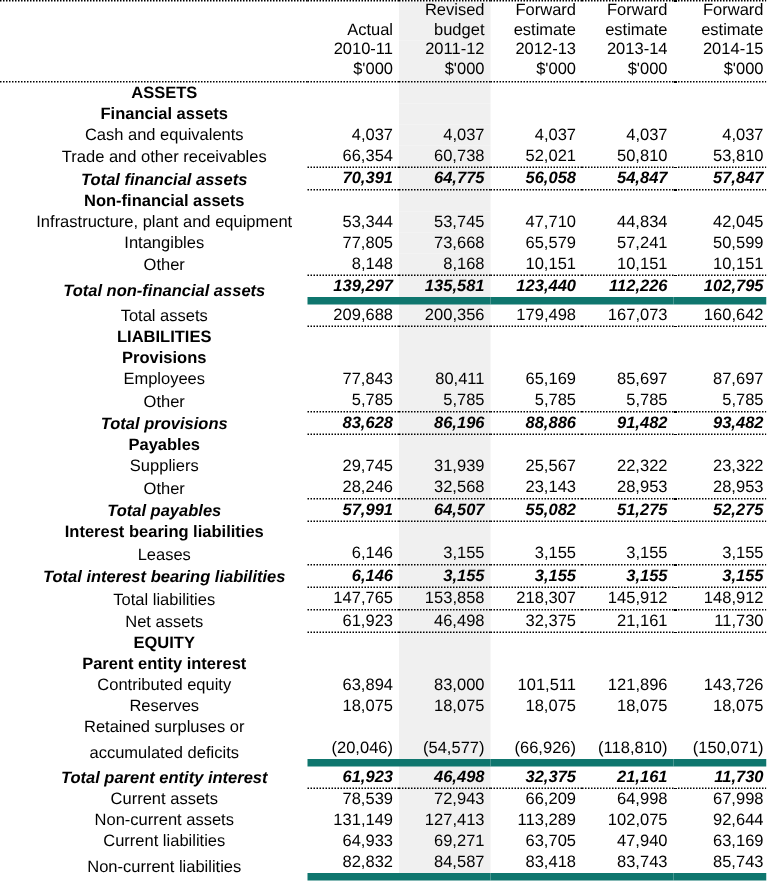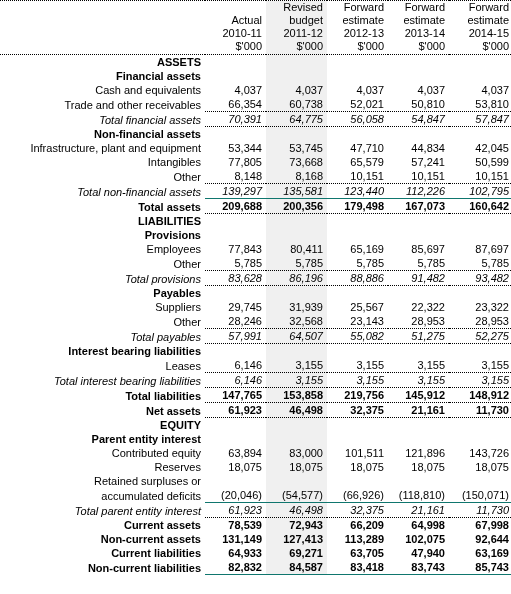--- a/index.html
+++ b/index.html
@@ -35,21 +35,21 @@
 
   
   td, th {
     padding: 0;
     margin: 0;
     vertical-align: bottom;
     font-weight: normal;
     white-space: nowrap;
   }
   td.label {
-    text-align: right;
+    text-align: center;
     padding-left: 18px;
     padding-right: 4px;
   }
   td.num {
     text-align: right;
     padding-right: 4px;
     font-variant-numeric: tabular-nums;
   }
 
   
@@ -60,27 +60,27 @@
     font-weight: normal;
     font-size: 11px;
     line-height: 13px;
   }
   thead th.hlabel { text-align: left; }
   tr.hdr-last th { padding-bottom: 1px; text-align: right; }
 
   
   .bt-dot   { border-top: 1px dotted #000; }
   .bb-dot   { border-bottom: 1px dotted #000; }
-  .bb-solid { border-bottom: 1px solid #0f766e; }
+  .bb-solid { border-bottom: 5px solid #0f766e; }
 
   
   .hdr-major { font-weight: bold; }
   .sub-head  { font-weight: bold; }
-  .total-it  { font-style: italic; font-weight: normal; }
-  .total-bd  { font-weight: bold; }
+  .total-it  { font-style: italic; font-weight: bold; }
+  .total-bd  { font-weight: normal; }
   .ind1 { padding-left: 12px; }
   .ind2 { padding-left: 22px; }
   tr.data-row td { height: 14px; }
 </style>
 </head>
 <body>
 
 <div id="sheet">
   <table class="fin">
     <colgroup>
@@ -307,21 +307,21 @@
           <td class="num total-it bb-dot">6,146</td>
           <td class="num shade total-it bb-dot">3,155</td>
           <td class="num total-it bb-dot">3,155</td>
           <td class="num total-it bb-dot">3,155</td>
           <td class="num total-it bb-dot">3,155</td>
         </tr>
         <tr class="data-row">
           <td class="label total-bd">Total liabilities</td>
           <td class="num total-bd bb-dot">147,765</td>
           <td class="num shade total-bd bb-dot">153,858</td>
-          <td class="num total-bd bb-dot">219,756</td>
+          <td class="num total-bd bb-dot">218,307</td>
           <td class="num total-bd bb-dot">145,912</td>
           <td class="num total-bd bb-dot">148,912</td>
         </tr>
         <tr class="data-row">
           <td class="label total-bd">Net assets</td>
           <td class="num total-bd bb-dot">61,923</td>
           <td class="num shade total-bd bb-dot">46,498</td>
           <td class="num total-bd bb-dot">32,375</td>
           <td class="num total-bd bb-dot">21,161</td>
           <td class="num total-bd bb-dot">11,730</td>

